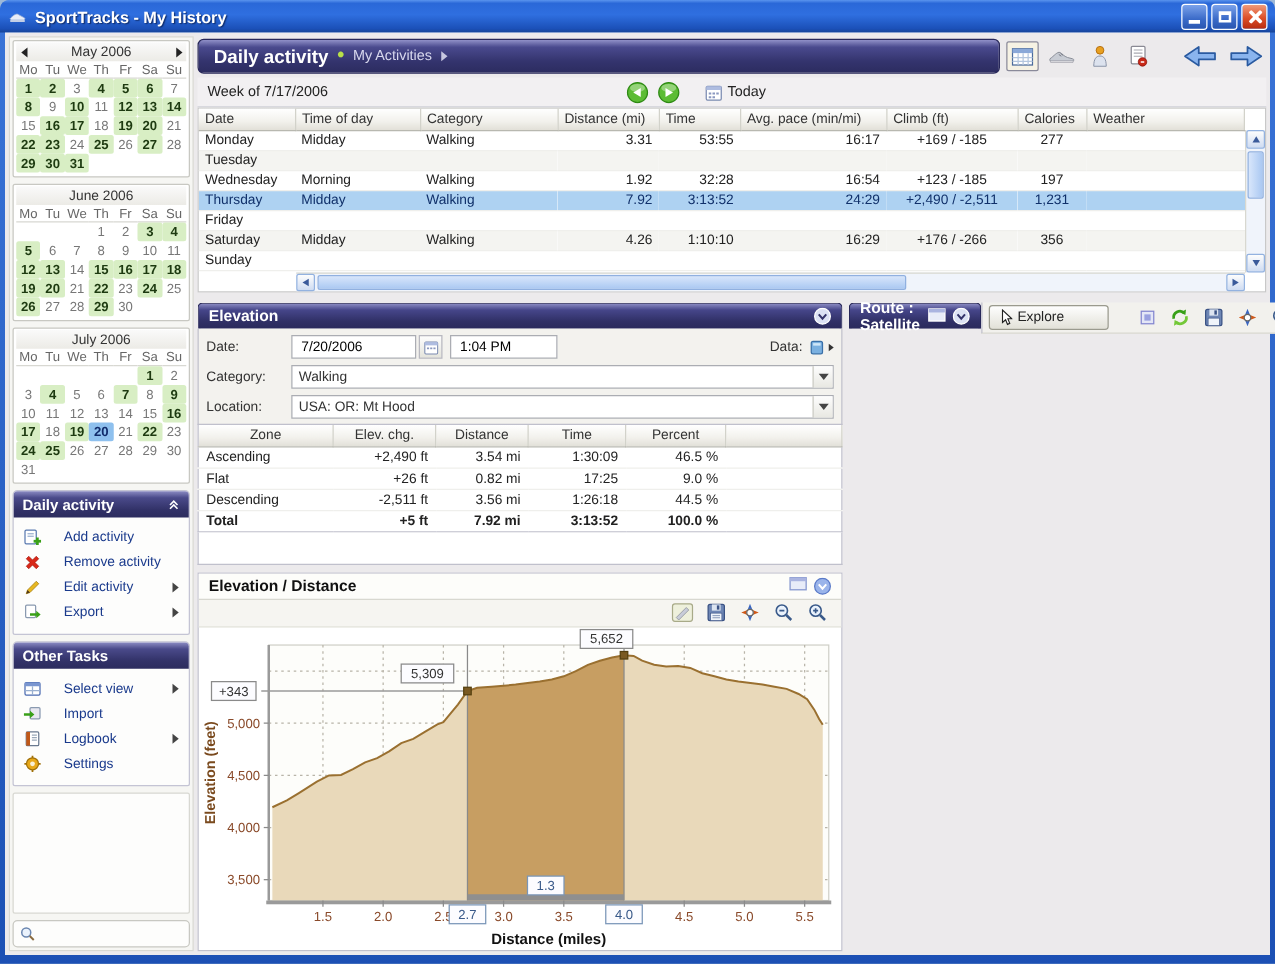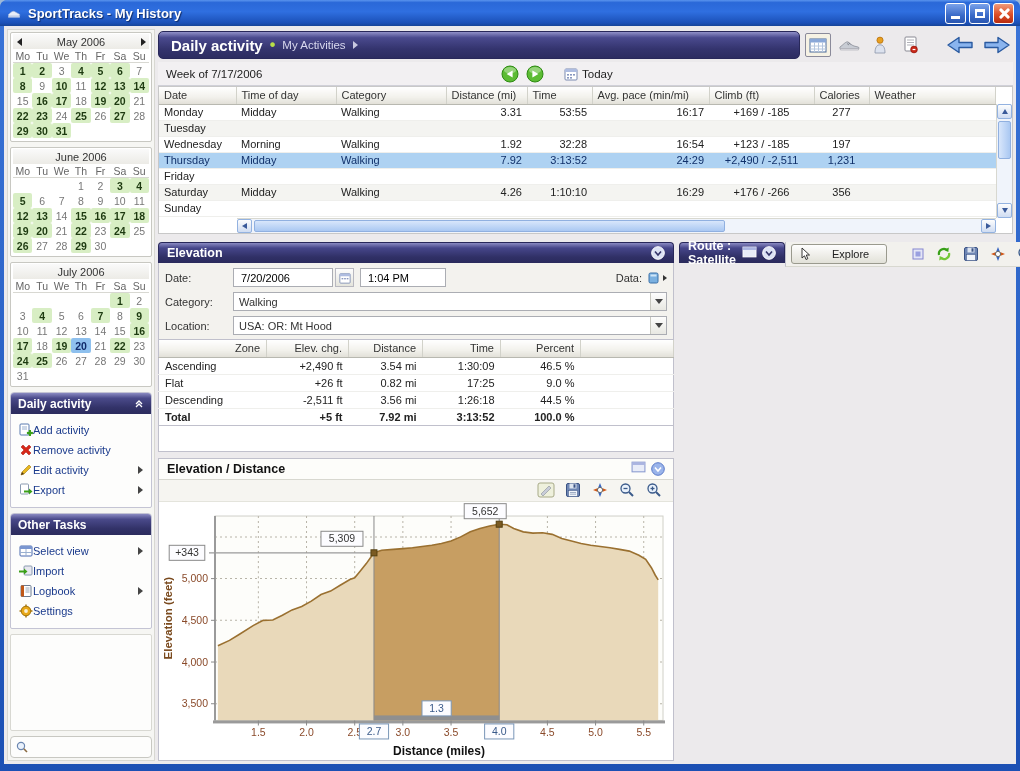--- a/index.html
+++ b/index.html
@@ -41,21 +41,21 @@
     font-size:10.5px;color:#777;}
   .cal-wd span{color:#666;border-bottom:1px solid #d8d8d2;height:14px;}
   .cal-grid span.active{background:#d8eec4;color:#1d3a10;font-weight:bold;border-radius:2px;}
   .cal-grid span.selected{background:#8ec0ee;color:#102a6a;font-weight:bold;border-radius:2px;}
   .side-panel{border:1px solid #c4c4d4;border-radius:4px 4px 2px 2px;background:#fdfdfc;}
   .sp-head{height:21px;border-radius:3px 3px 0 0;display:flex;align-items:center;padding:0 7px;
     color:#fff;font-weight:bold;font-size:12px;
     background:linear-gradient(180deg,#8a8ac2 0%,#4a4a8a 25%,#323268 70%,#2c2c5e 100%);}
   .sp-head .chev{margin-left:auto;}
   .sp-items{padding:6px 4px 7px;display:flex;flex-direction:column;}
-  .sitem{display:flex;align-items:center;gap:0;height:20px;padding:0 4px;font-size:11px;
+  .sitem{display:flex;align-items:center;gap:18px;height:20px;padding:0 4px;font-size:11px;
     color:#1a3a8c;cursor:pointer;}
   .sitem .ic{width:14px;height:14px;flex:0 0 14px;}
   .sub-arrow{margin-left:auto;width:0;height:0;border-top:4px solid transparent;
     border-bottom:4px solid transparent;border-left:5px solid #444;}
   .side-fill{flex:1;background:#fdfdfc;border:1px solid #d8d8d2;border-radius:2px;}
   .side-search{height:22px;display:flex;align-items:center;gap:4px;background:#fdfdfc;
     border:1px solid #c8c8c2;border-radius:4px;padding:0 4px;}
   .side-search input{flex:1;border:none;outline:none;height:16px;font-size:11px;background:transparent;}
   
   .main{flex:1;min-width:0;display:flex;flex-direction:column;}
@@ -124,38 +124,38 @@
     background:linear-gradient(#fdfdfd,#e4e4dc);margin-left:2px;cursor:pointer;}
   .data-right{margin-left:auto;display:flex;align-items:center;gap:5px;}
   .selbox{flex:1;position:relative;background:#fff;border:1px solid #abadb3;height:19px;
     display:flex;align-items:center;padding:0 5px;font-size:11px;cursor:pointer;}
   .dd-btn{position:absolute;right:0;top:0;bottom:0;width:16px;display:grid;place-items:center;
     background:linear-gradient(#fdfdfd,#e8e8e2);border-left:1px solid #c8c8c0;}
   .dd-btn i{width:0;height:0;border-left:4px solid transparent;border-right:4px solid transparent;
     border-top:5px solid #444;}
   table.zone{border-collapse:collapse;width:100%;font-size:11px;background:#fff;
     border:1px solid #c0c0cc;border-top:none;table-layout:fixed;}
-  table.zone th{height:17px;font-weight:normal;text-align:right;padding:0 6px;color:#333;
+  table.zone th{height:17px;font-weight:normal;text-align:center;padding:0 6px;color:#333;
     background:linear-gradient(#ffffff,#f2f1ec 60%,#e2e0d8);
     border-right:1px solid #d2d2ca;border-bottom:1px solid #b8b8b0;}
   table.zone td{height:17px;padding:0 6px;border-bottom:1px solid #efefec;color:#222;}
   table.zone tr.total td{font-weight:bold;border-top:1px solid #999;border-bottom:none;}
   .zone-fill{height:26px;background:#fff;border:1px solid #c0c0cc;border-top:none;}
   .chart-panel{flex:1;margin-top:6px;display:flex;flex-direction:column;background:#fff;
     border:1px solid #c0c0cc;min-height:0;}
   .chart-head{height:21px;display:flex;align-items:center;gap:6px;padding:0 8px;
     background:#fdfdfa;border-bottom:1px solid #d8d8d0;font-weight:bold;font-size:12.5px;color:#111;}
   .chart-head .right{margin-left:auto;display:flex;align-items:center;gap:5px;}
   .chart-toolbar{height:22px;display:flex;align-items:center;justify-content:flex-end;gap:9px;
     padding:0 10px;background:#f6f5f1;border-bottom:1px solid #e4e4dc;}
   .tico{width:18px;height:17px;display:grid;place-items:center;cursor:pointer;}
   #chart{flex:1;width:100%;}
   .route-toolbar{height:25px;display:flex;align-items:center;gap:8px;padding:0 5px;
     background:#f2f1ed;border:1px solid #c0c0cc;border-top:none;border-bottom:1px solid #d8d8d0;}
-  .explore-btn{height:20px;min-width:96px;display:flex;align-items:center;gap:22px;padding:0 8px;
+  .explore-btn{height:20px;min-width:96px;display:flex;align-items:center;gap:4px;padding:0 8px;
     border:1px solid #9a9a8e;border-radius:3px;background:linear-gradient(#fefefe,#e2e1d8);
     font-size:11px;color:#222;cursor:pointer;}
   .route-toolbar .right{margin-left:auto;display:flex;align-items:center;gap:9px;}
   .map-wrap{flex:1;position:relative;border:1px solid #9098a0;border-top:none;background:#14150f;
     overflow:hidden;}
   #map{position:absolute;inset:0;width:100%;height:100%;}
   .map-scale{position:absolute;left:5px;bottom:7px;width:66px;height:25px;
     background:rgba(225,225,218,.88);display:flex;flex-direction:column;align-items:center;
     justify-content:center;gap:1px;}
   .map-scale .bracket{width:52px;height:7px;border:1.5px solid #222;border-top:none;}

